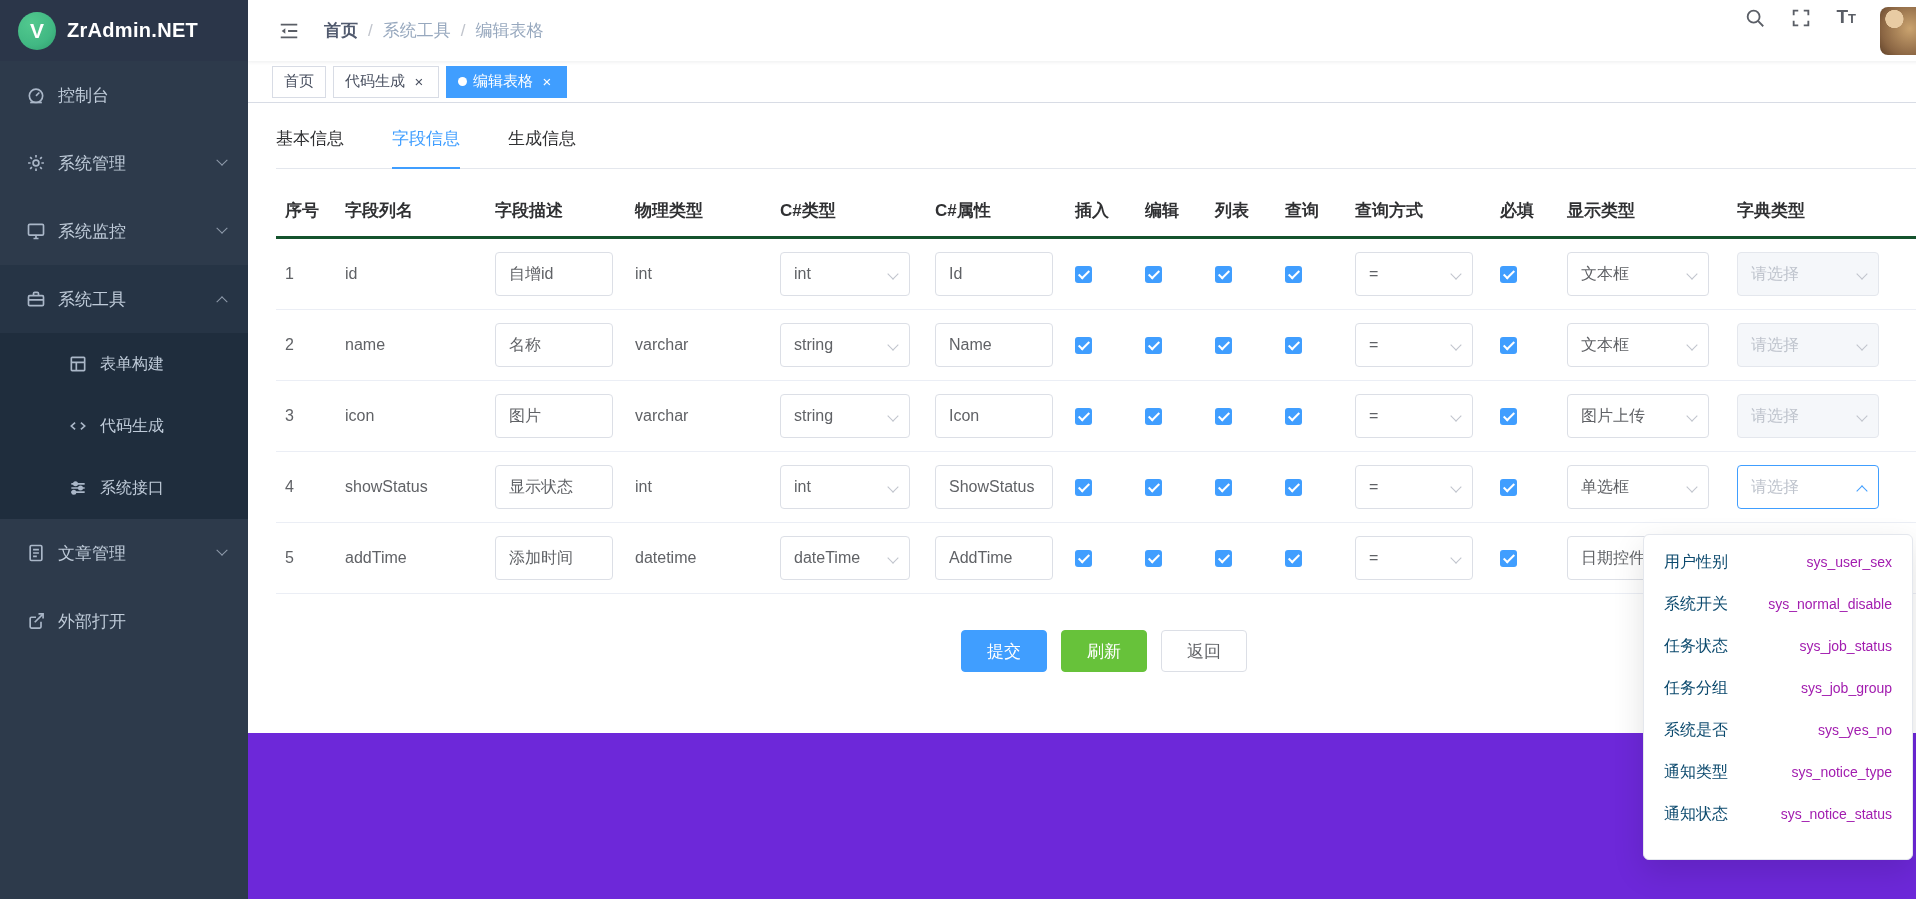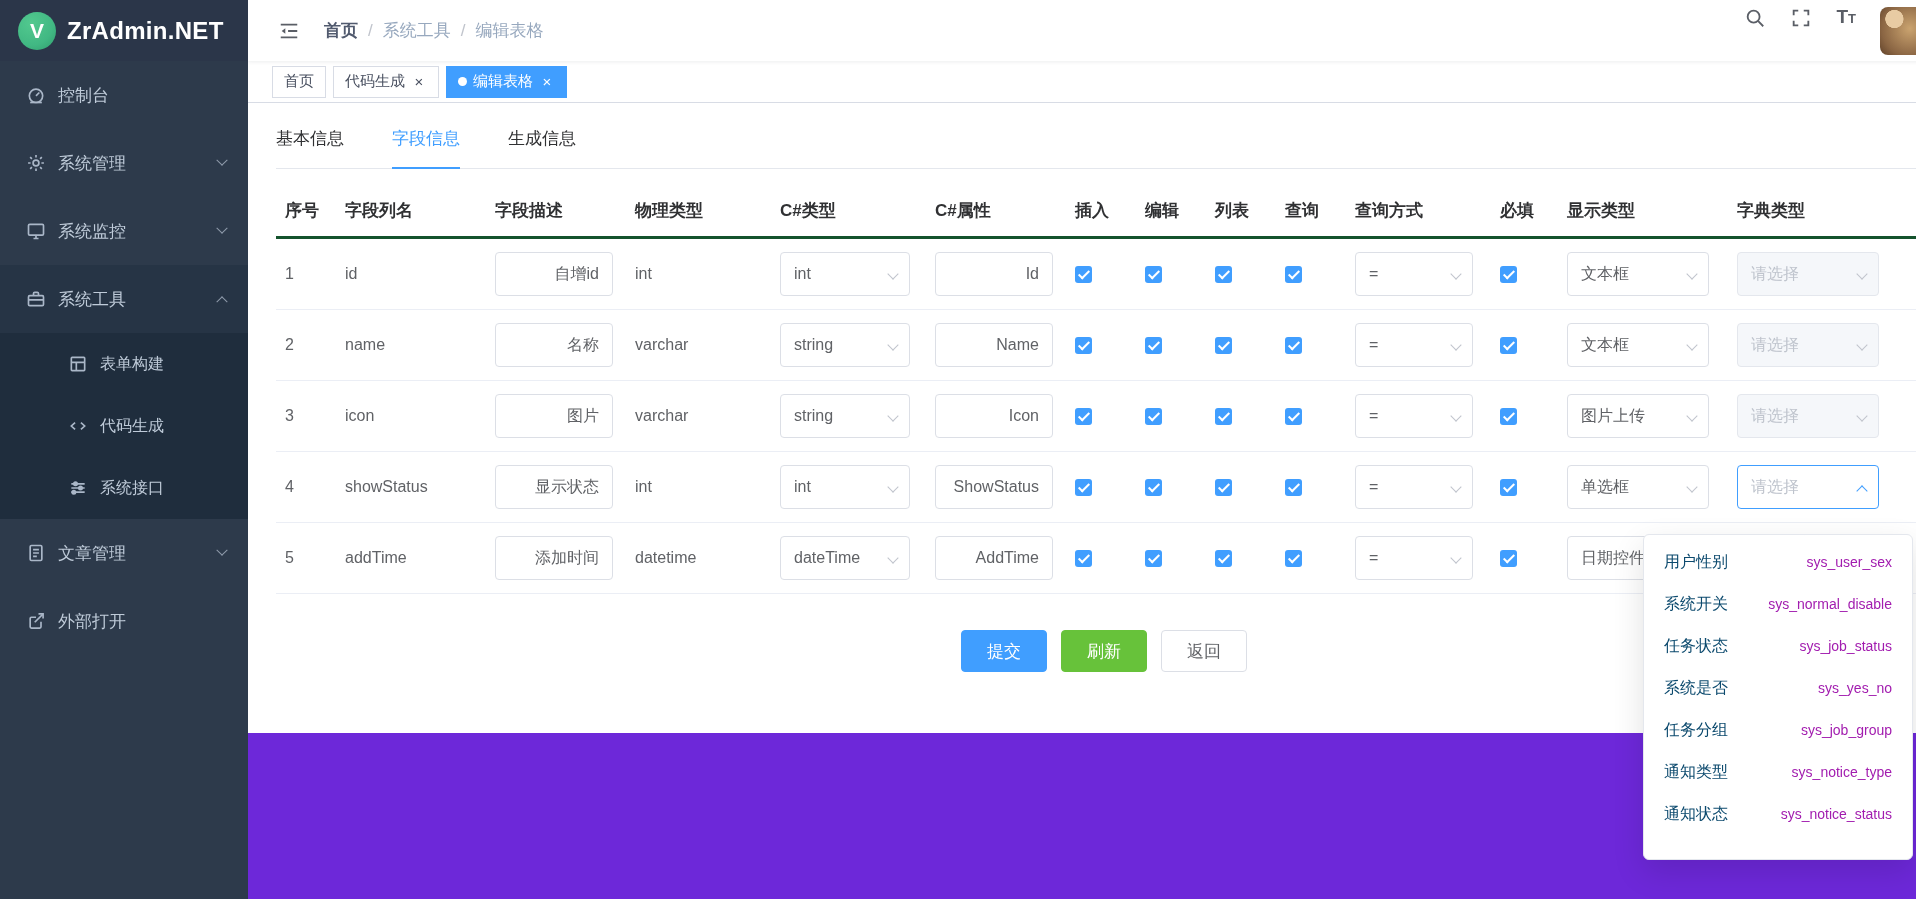--- a/index.html
+++ b/index.html
@@ -18,21 +18,21 @@
   .logo {
     height:61px; display:flex; align-items:center; gap:11px;
     padding-left:18px; background:#2b3649; cursor:pointer;
   }
   .logo-badge {
     width:38px; height:38px; border-radius:50%;
     background:radial-gradient(circle at 35% 30%, #52c98f, #41b883 60%, #2f9c6c);
     color:#fff; font-weight:bold; font-size:21px;
     display:flex; align-items:center; justify-content:center;
   }
-  .logo-text { color:#fff; font-weight:700; font-size:24px; letter-spacing:.3px; }
+  .logo-text { color:#fff; font-weight:700; font-size:20px; letter-spacing:.3px; }
   .menu-item {
     height:68px; display:flex; align-items:center; gap:12px;
     padding:0 22px 0 26px; font-size:17px; cursor:pointer; white-space:nowrap;
   }
   .menu-item.parent-open { background:#263445; }
   .mi-icon { width:20px; height:20px; flex:0 0 20px; color:#aab7c8; display:inline-flex; }
   .mi-icon svg { width:20px; height:20px; }
   .arrow { width:8px; height:8px; border-right:1.6px solid #8f9bab; border-bottom:1.6px solid #8f9bab; margin-left:auto; }
   .arrow.down { transform:rotate(45deg) translate(-2px,-2px); }
   .arrow.up { transform:rotate(225deg) translate(-2px,-2px); }
@@ -92,21 +92,20 @@
   }
   .thead { height:54px; margin-top:16px; border-bottom:3px solid #14532d; }
   .th { font-size:17px; font-weight:700; color:#303133; padding-left:9px; white-space:nowrap; }
   .trow { height:71px; border-bottom:1px solid #ebeef5; font-size:16px; color:#606266; }
   .td { padding-left:9px; white-space:nowrap; overflow:visible; }
 
   .inp {
     width:118px; height:44px; border:1px solid #dcdfe6; border-radius:4px;
     padding:0 13px; font-size:16px; color:#606266; background:#fff; outline:none;
     font-family:inherit;
-    text-align:right;
   }
   .sel {
     position:relative; height:44px; border:1px solid #dcdfe6; border-radius:4px;
     background:#fff; display:flex; align-items:center; padding:0 26px 0 13px;
     font-size:16px; color:#606266; cursor:pointer;
   }
   .sel > span { overflow:hidden; white-space:nowrap; display:block; }
   .sel .caret {
     position:absolute; right:12px; top:17px; width:8px; height:8px;
     border-right:1.6px solid #c0c4cc; border-bottom:1.6px solid #c0c4cc;
@@ -531,28 +530,28 @@
   </div>
   <div class="dd-option">
     <span class="dd-label">系统开关</span>
     <span class="dd-value">sys_normal_disable</span>
   </div>
   <div class="dd-option">
     <span class="dd-label">任务状态</span>
     <span class="dd-value">sys_job_status</span>
   </div>
   <div class="dd-option">
+    <span class="dd-label">任务分组</span>
+    <span class="dd-value">sys_job_group</span>
+  </div>
+  <div class="dd-option">
     <span class="dd-label">系统是否</span>
     <span class="dd-value">sys_yes_no</span>
   </div>
   <div class="dd-option">
-    <span class="dd-label">任务分组</span>
-    <span class="dd-value">sys_job_group</span>
-  </div>
-  <div class="dd-option">
     <span class="dd-label">通知类型</span>
     <span class="dd-value">sys_notice_type</span>
   </div>
   <div class="dd-option">
     <span class="dd-label">通知状态</span>
     <span class="dd-value">sys_notice_status</span>
   </div>
 </div>
 
 </body></html>

